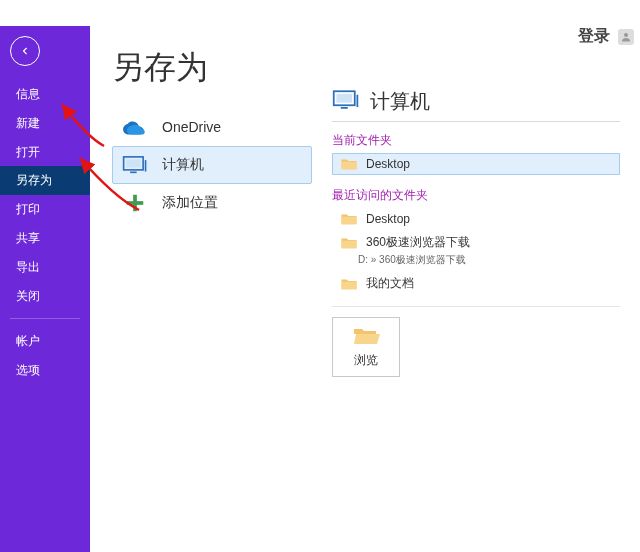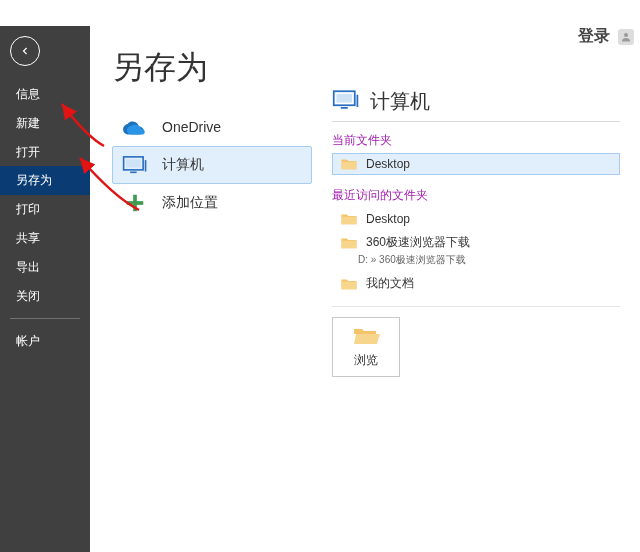--- a/index.html
+++ b/index.html
@@ -6,21 +6,21 @@
   html, body { width: 640px; height: 552px; font-family: "Microsoft YaHei", "Segoe UI", sans-serif; font-size: 12px; overflow: hidden; }
   .app { width: 640px; height: 552px; background: #fff; position: relative; }
   .titlebar { height: 26px; background: #fff; display: flex; align-items: center; justify-content: center; position: relative; color: #666; font-size: 11px; }
   .titlebar .controls { position: absolute; right: 4px; top: 2px; display: flex; gap: 2px; align-items: center; }
   .titlebar .controls span { width: 22px; text-align: center; font-size: 12px; color: #666; cursor: pointer; }
   .login-row { position: absolute; right: 6px; top: 26px; font-size: 16px; color: #444; display: flex; align-items: center; gap: 8px; z-index: 5; font-weight: bold; }
   .avatar { width: 16px; height: 16px; border-radius: 3px; background: #ddd; display: inline-flex; align-items: center; justify-content: center; }
   .avatar svg { width: 12px; height: 12px; fill: #9a9a9a; }
   .body { position: absolute; top: 26px; left: 0; right: 0; bottom: 0; display: flex; }
 
-  .sidebar { width: 90px; height: 100%; background: #404040; color: #fff; font-size: 12px; padding-top: 6px; position: relative; }
+  .sidebar { width: 90px; height: 100%; background: #6d28d9; color: #fff; font-size: 12px; padding-top: 6px; position: relative; }
   .back-btn { width: 30px; height: 30px; border: 1px solid #fff; border-radius: 50%; display: flex; align-items: center; justify-content: center; margin: 4px 0 14px 10px; cursor: pointer; }
   .back-btn svg { width: 14px; height: 14px; fill: #fff; }
   .nav-item { padding: 6px 10px 6px 16px; cursor: pointer; line-height: 1.4; }
   .nav-item.selected { background: #0a3c73; }
   .nav-sep { height: 1px; background: rgba(255,255,255,0.25); margin: 8px 10px; }
 
   .main { flex: 1; display: flex; padding: 16px 10px 10px 22px; gap: 20px; }
   .col-left { width: 200px; }
   .col-right { flex: 1; padding-right: 10px; }
 
@@ -72,20 +72,21 @@
       <div class="nav-item"><span>信息</span></div>
       <div class="nav-item"><span>新建</span></div>
       <div class="nav-item"><span>打开</span></div>
       <div class="nav-item selected"><span>另存为</span></div>
       <div class="nav-item"><span>打印</span></div>
       <div class="nav-item"><span>共享</span></div>
       <div class="nav-item"><span>导出</span></div>
       <div class="nav-item"><span>关闭</span></div>
       <div class="nav-sep"></div>
       <div class="nav-item"><span>帐户</span></div>
+      <div class="nav-item"><span>选项</span></div>
     </div>
 
     <div class="main">
       <div class="col-left">
         <div class="page-title">另存为</div>
 
         <div class="loc-item">
           <span class="loc-icon">
             <svg viewBox="0 0 48 32" width="26" height="20">
                 <path fill="#1e73be" d="M20 6c6 0 10 4 11 9 5 0 9 3 9 8 0 4-3 7-8 7H13c-6 0-11-4-11-10 0-5 4-9 9-10 1-3 5-4 9-4z"></path>

